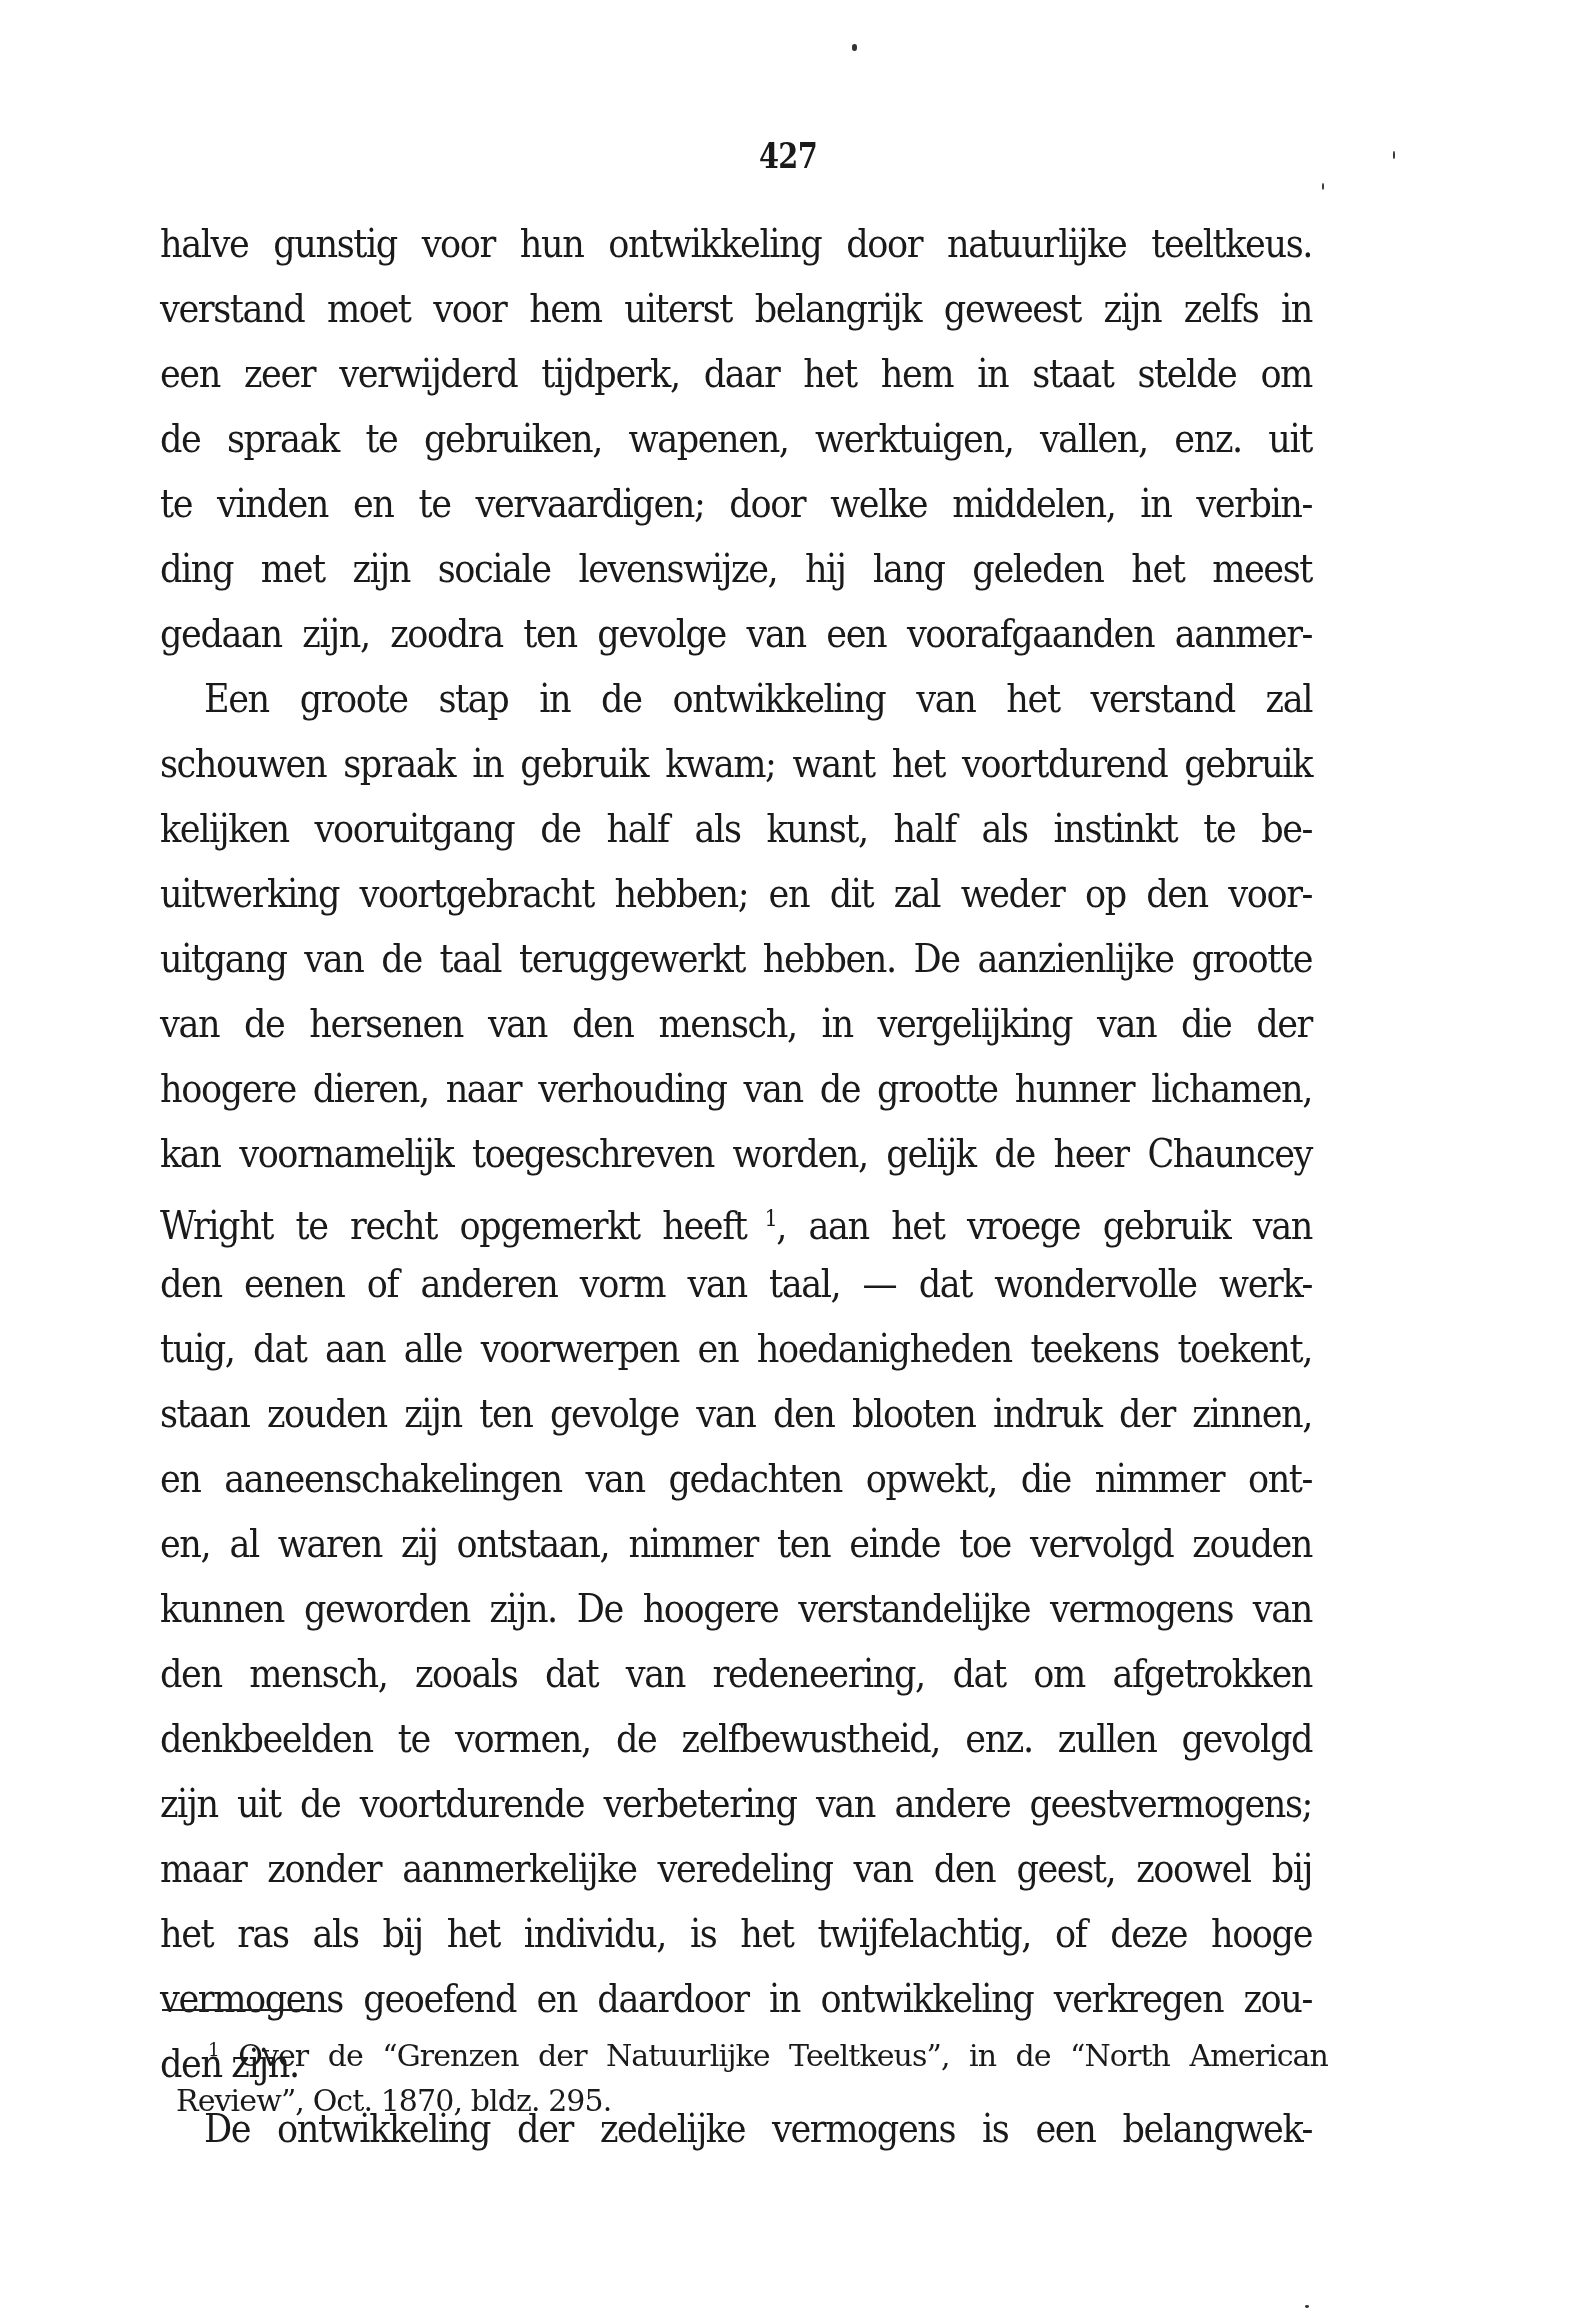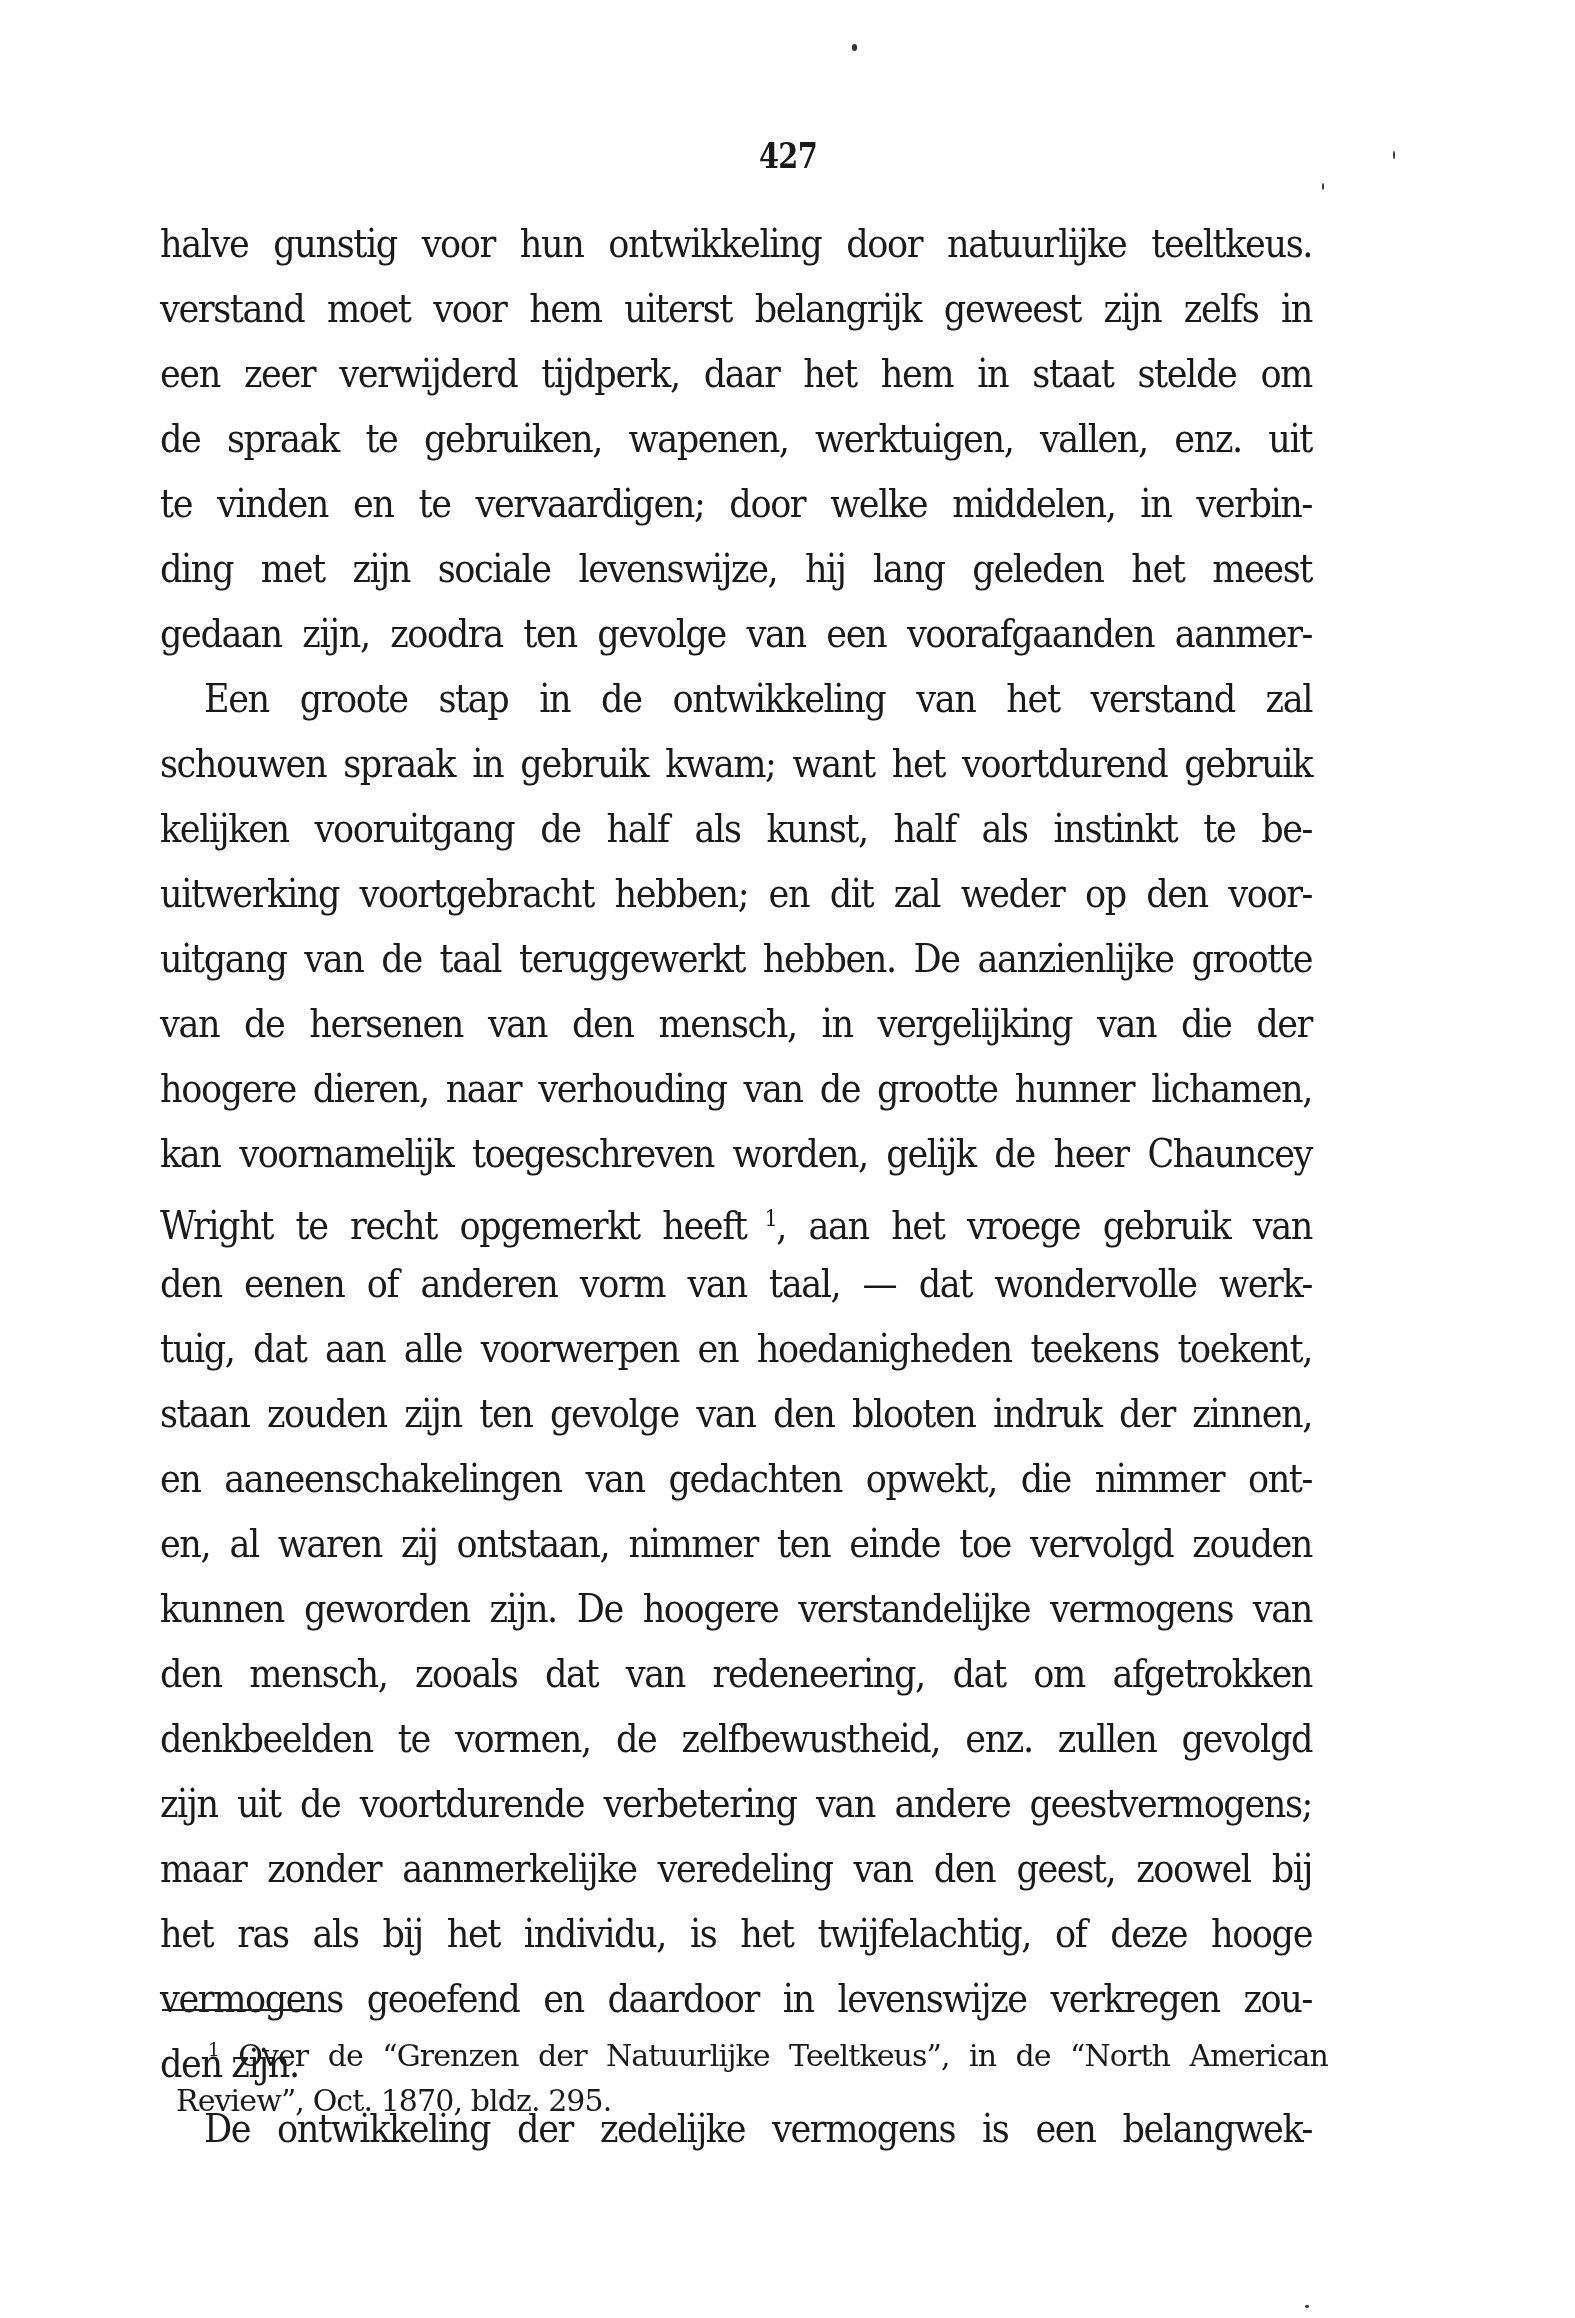--- a/index.html
+++ b/index.html
@@ -123,21 +123,21 @@
       <div class="line"><span>tuig, dat aan alle voorwerpen en hoedanigheden teekens toekent,</span></div>
       <div class="line"><span>staan zouden zijn ten gevolge van den blooten indruk der zinnen,</span></div>
       <div class="line"><span>en aaneenschakelingen van gedachten opwekt, die nimmer ont-</span></div>
       <div class="line"><span>en, al waren zij ontstaan, nimmer ten einde toe vervolgd zouden</span></div>
       <div class="line"><span>kunnen geworden zijn. De hoogere verstandelijke vermogens van</span></div>
       <div class="line"><span>den mensch, zooals dat van redeneering, dat om afgetrokken</span></div>
       <div class="line"><span>denkbeelden te vormen, de zelfbewustheid, enz. zullen gevolgd</span></div>
       <div class="line"><span>zijn uit de voortdurende verbetering van andere geestvermogens;</span></div>
       <div class="line"><span>maar zonder aanmerkelijke veredeling van den geest, zoowel bij</span></div>
       <div class="line"><span>het ras als bij het individu, is het twijfelachtig, of deze hooge</span></div>
-      <div class="line"><span>vermogens geoefend en daardoor in levenswijze verkregen zou-</span></div>
+      <div class="line"><span>vermogens geoefend en daardoor in ontwikkeling verkregen zou-</span></div>
       <div class="line last"><span>den zijn.</span></div>
       <div class="line indent"><span>De ontwikkeling der zedelijke vermogens is een belangwek-</span></div>
     </div>
 
   <div class="footnote-rule"></div>
 
   <div class="footnotes" id="footnotes">
       <div class="fn-line indent"><span class="sup">1</span><span> Over de “Grenzen der Natuurlijke Teeltkeus”, in de “North American</span></div>
       <div class="fn-line last"><span>Review”, Oct. 1870, bldz. 295.</span></div>
     </div>

